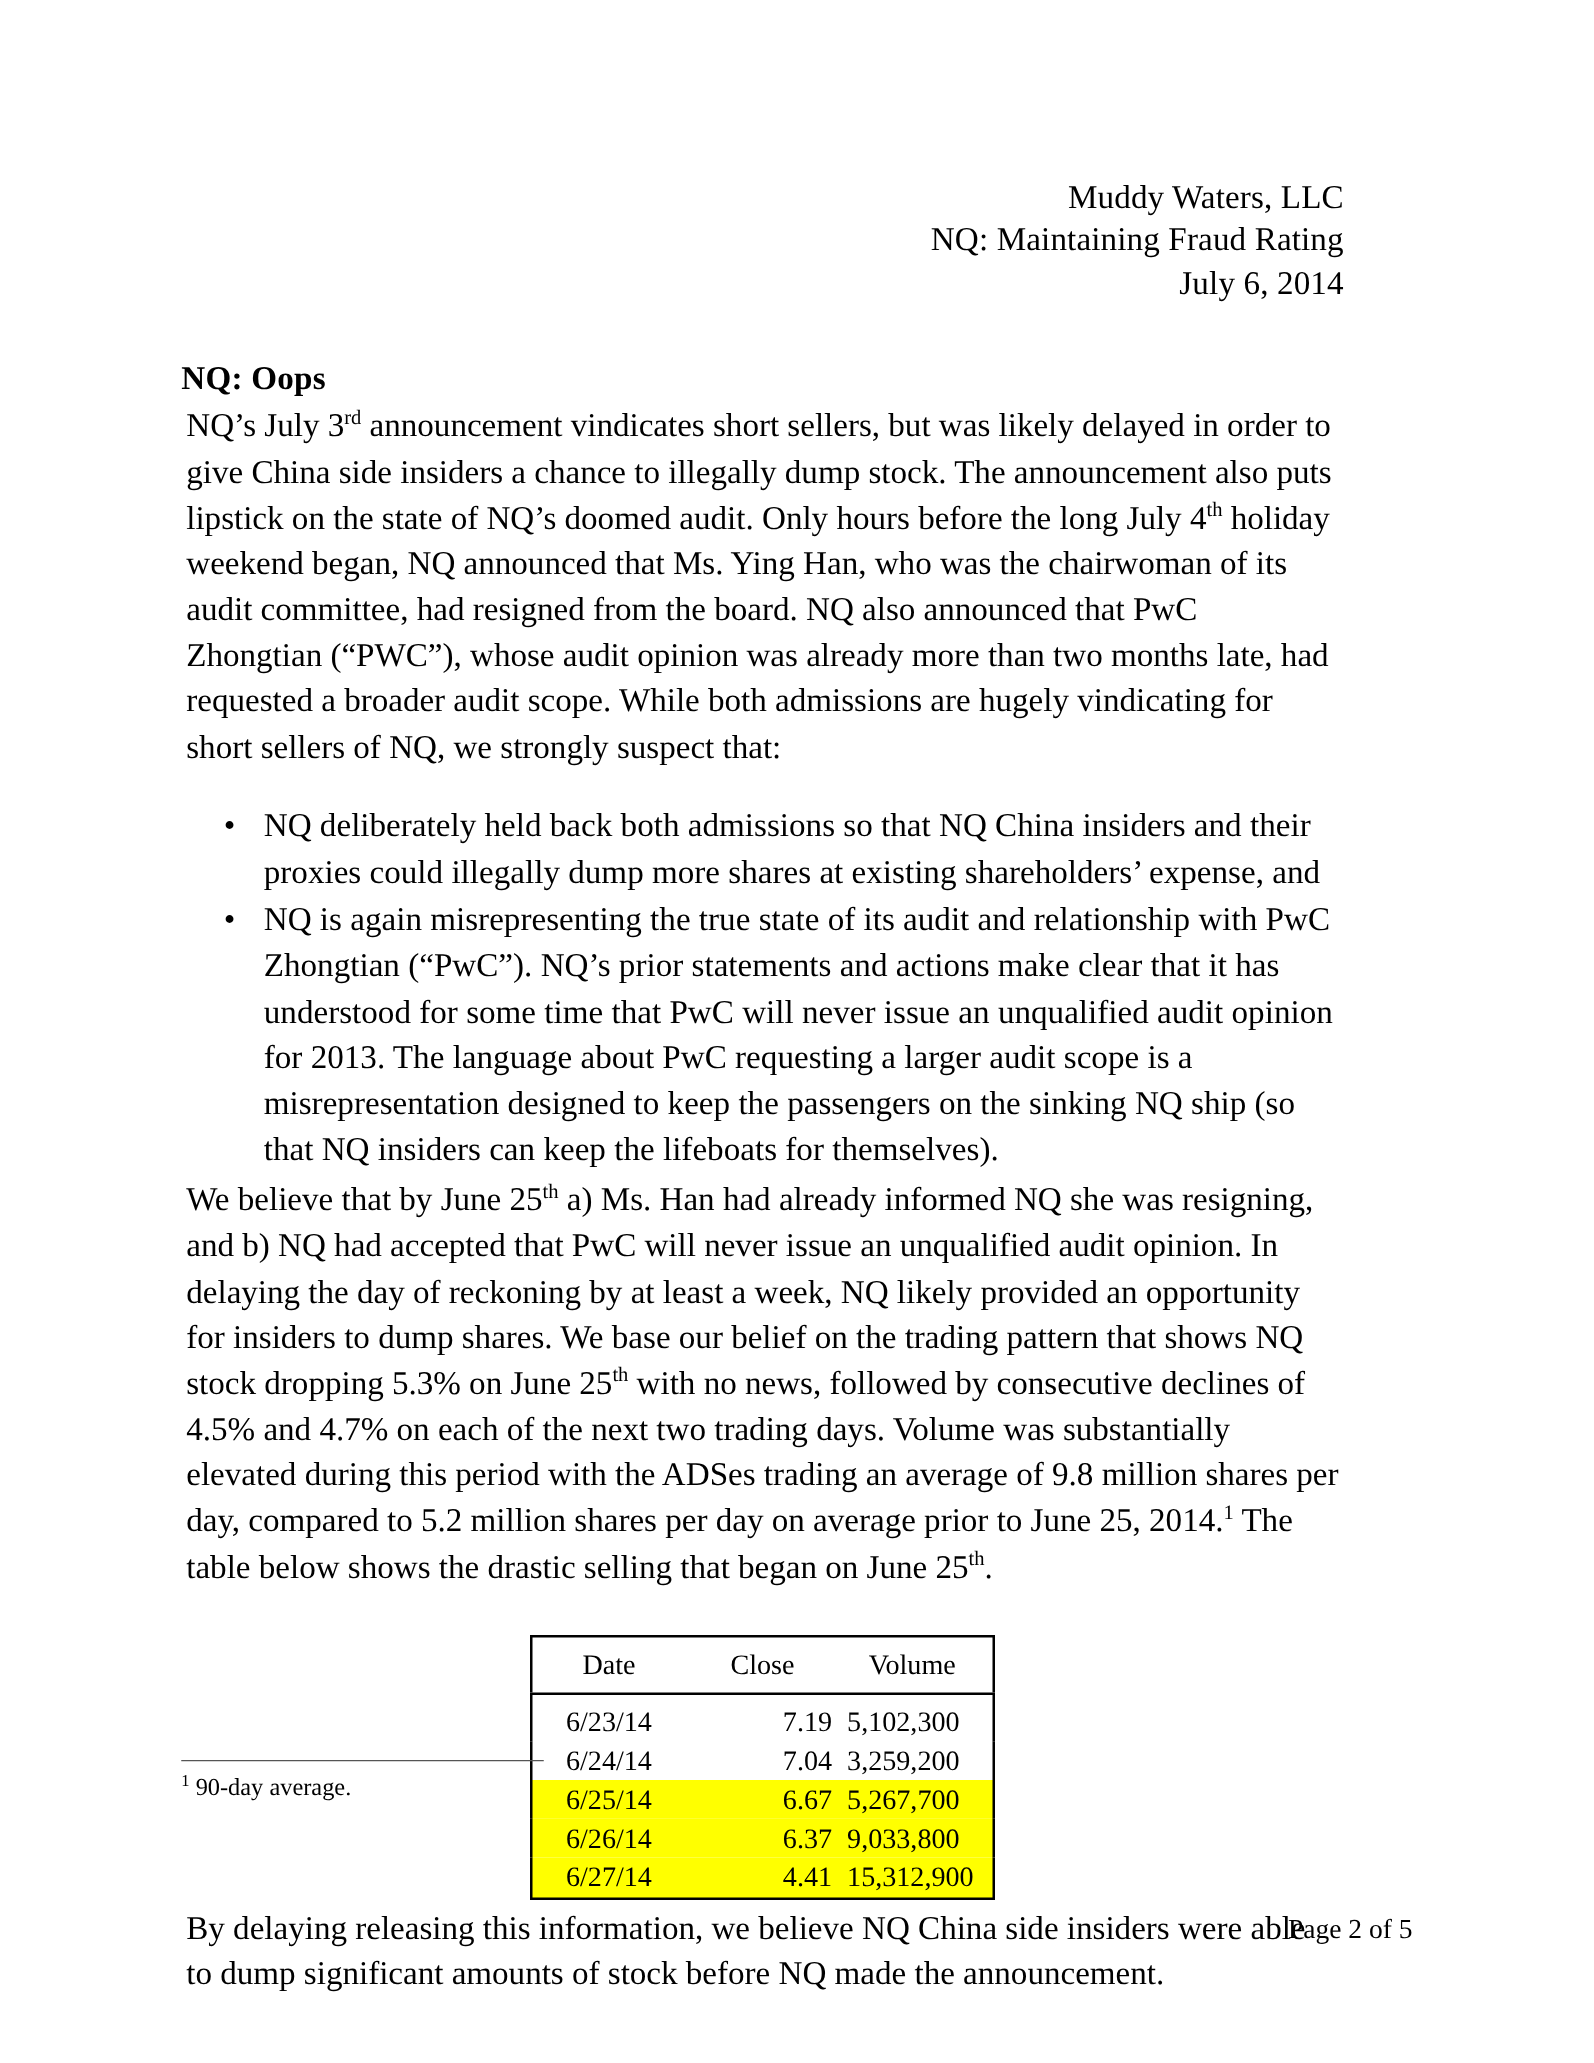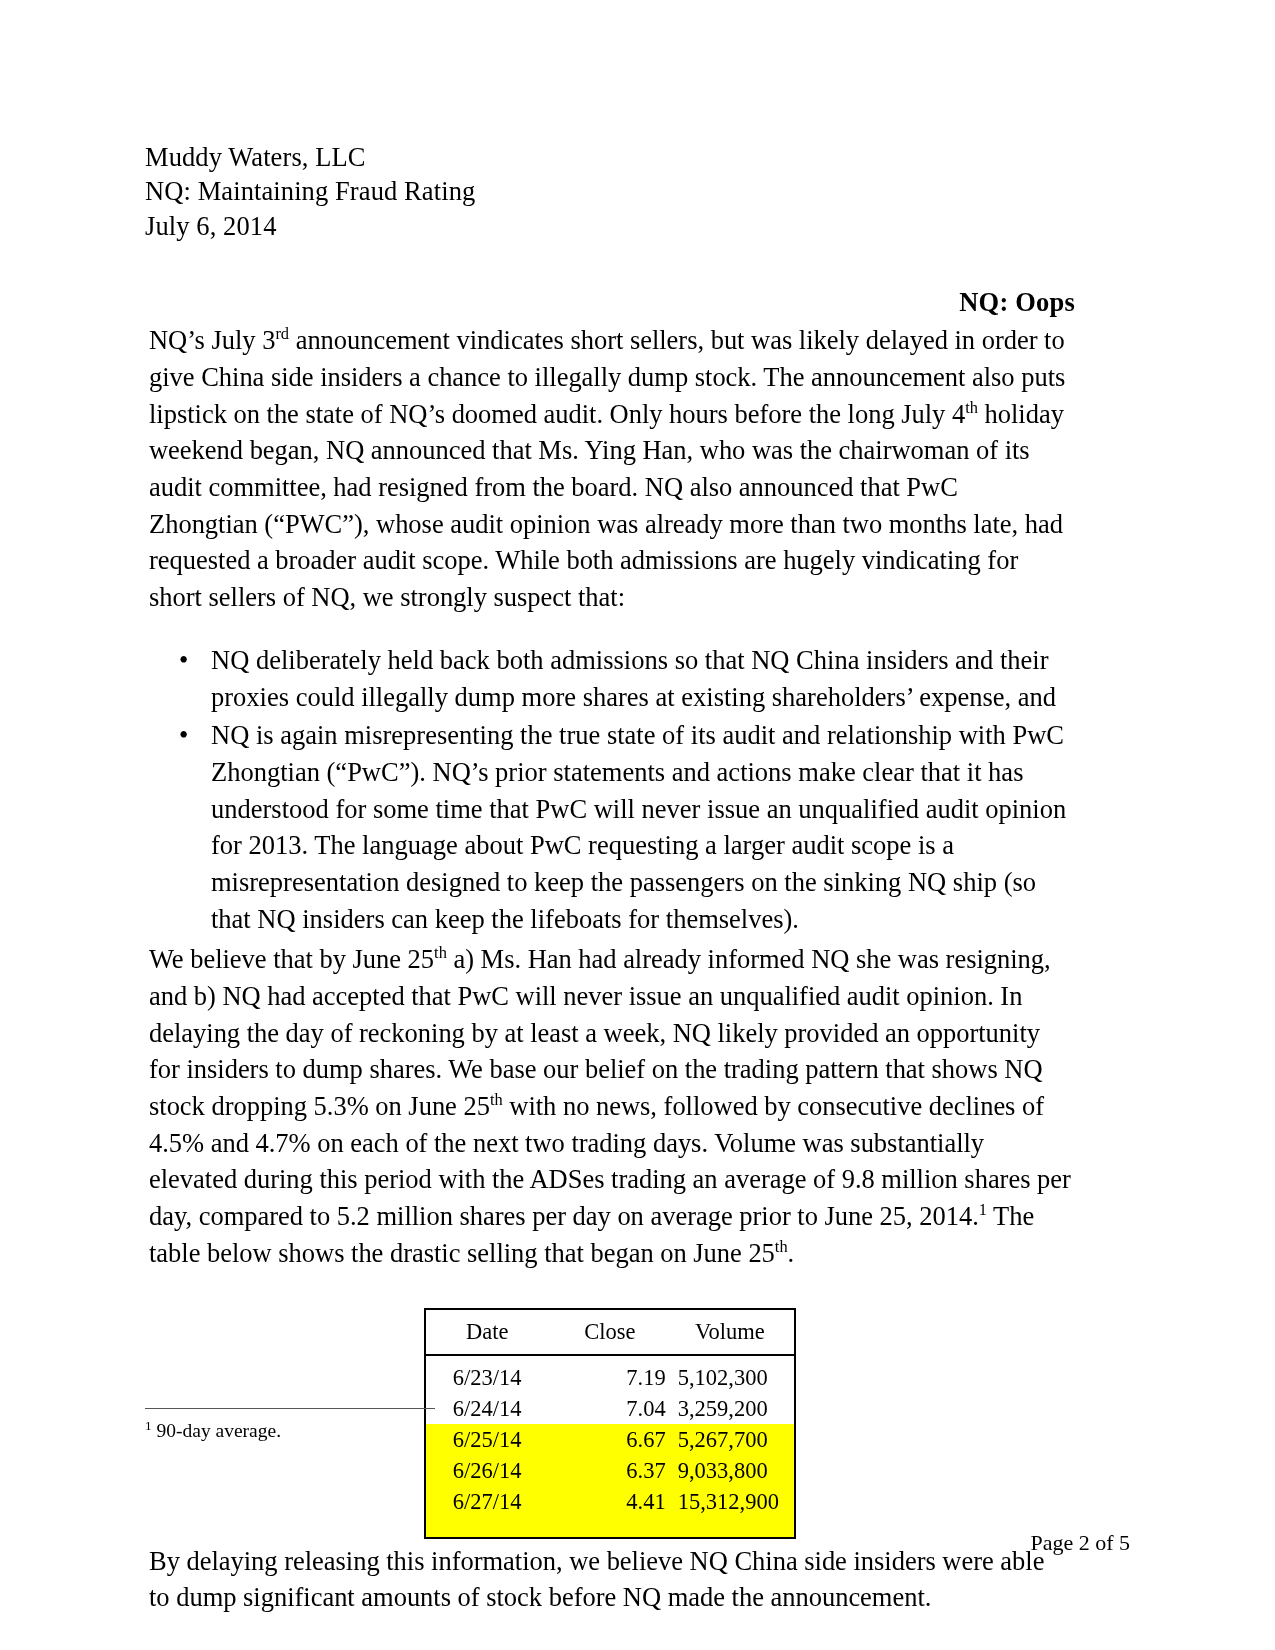--- a/index.html
+++ b/index.html
@@ -18,29 +18,30 @@
   }
   .content {
     position: absolute;
     left: 145px;
     top: 140px;
     width: 930px;
   }
 
   
   .doc-header {
+    text-align: right;
     font-size: 26.5px;
     line-height: 1.30;
     letter-spacing: 0.1px;
   }
   .doc-header div { white-space: nowrap; }
 
   
   .doc-title {
-    text-align: right;
+    text-align: left;
     font-size: 26.5px;
     font-weight: bold;
     margin-top: 44px;
     letter-spacing: 0.2px;
   }
 
   
   p.body {
     font-size: 26.5px;
     line-height: 1.385;
@@ -99,21 +100,21 @@
     border-bottom: 2px solid #000000;
   }
   table.price-table td {
     padding: 2.5px 6px 2.5px 6px;
   }
   table.price-table tbody tr td:nth-child(1) { text-align: center; width: 33%; }
   table.price-table tbody tr td:nth-child(2) { text-align: right; width: 27%; }
   table.price-table tbody tr td:nth-child(3) { text-align: left; width: 40%; padding-right: 10px; }
   table.price-table thead th:nth-child(3) { padding-right: 12px; }
   table.price-table tbody tr:first-child td { padding-top: 9px; }
-  table.price-table tbody tr:last-child  td { padding-bottom: 22px; }
+  table.price-table tbody tr:last-child  td { padding-bottom: 3px; }
   tr.hl td { background: #FFFF00; }
 
   
   .footnote-area {
     position: absolute;
     left: 145px;
     top: 1408px;
     width: 930px;
   }
   .footnote-rule {

